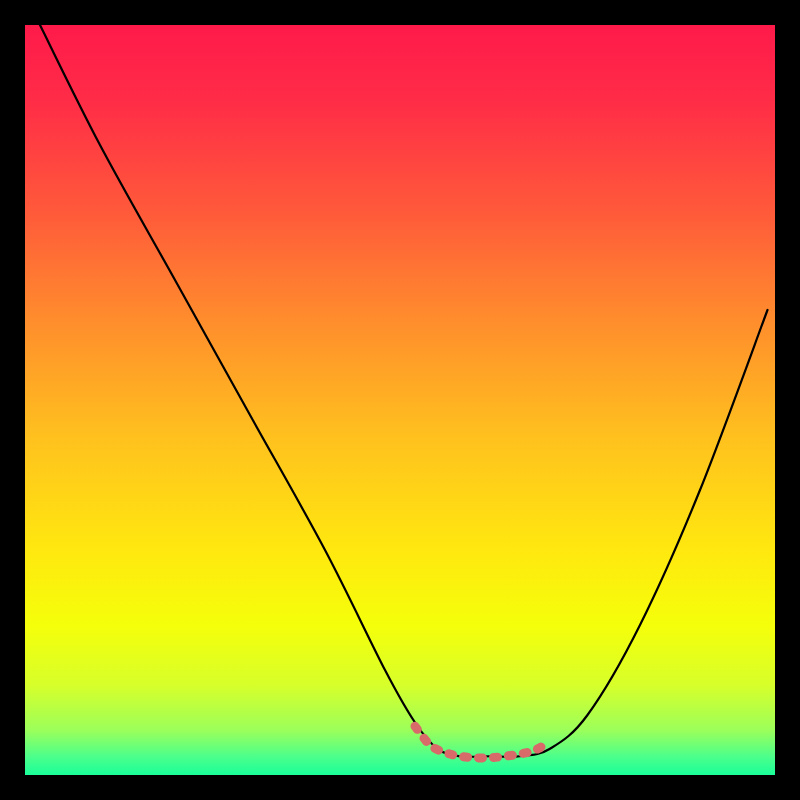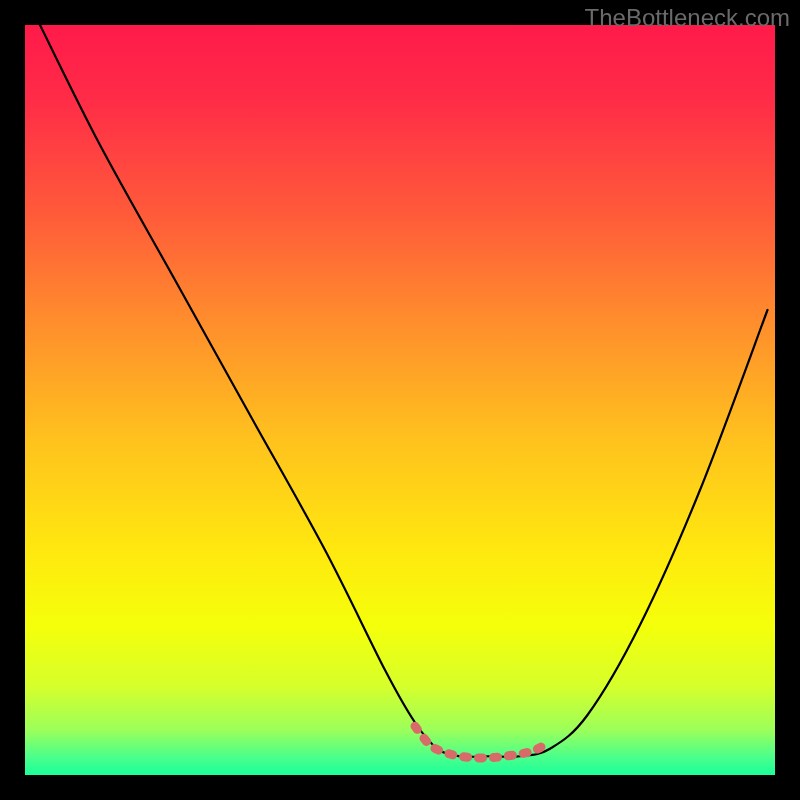--- a/index.html
+++ b/index.html
@@ -73,15 +73,14 @@
       <rect x="0" y="0" width="750" height="750" fill="url(#bg)"></rect>
     </svg>
 
     <svg class="curves" viewBox="0 0 750 750" preserveAspectRatio="none">
       <path id="main-curve" fill="none" stroke="#000" stroke-width="2.2" stroke-linecap="round" d="M 15 0 C 25 20, 52.5 77.5, 75 120 C 97.5 162.5, 125 210, 150 255 C 175 300, 200 345, 225 390 C 250 435, 277.5 482.5, 300 525 C 322.5 567.5, 345 616.25, 360 645 C 375 673.75, 381.25 684.375, 390 697.5 C 398.75 710.625, 405.00000000000006 718.125, 412.50000000000006 723.75 C 420.00000000000006 729.375, 426.24999999999994 730, 434.99999999999994 731.25 C 443.74999999999994 732.5, 455 731.25, 465 731.25 C 475 731.25, 485 732.5, 495 731.25 C 505 730, 513.75 730.625, 525 723.75 C 536.25 716.875, 547.5 710.625, 562.5 690 C 577.5 669.375, 596.25 637.5, 615 600 C 633.75 562.5, 653.75 517.5, 675 465 C 696.25 412.5, 731.25 315, 742.5 285"></path>
       <path id="band-curve" fill="none" stroke="#d96a6a" stroke-width="9" stroke-linecap="round" stroke-dasharray="4 11" d="M 390 701.25 C 392.5 704.375, 400 715.625, 405 720 C 410 724.375, 415.00000000000006 725.625, 420.00000000000006 727.5 C 425.00000000000006 729.375, 429.99999999999994 730.375, 434.99999999999994 731.25 C 439.99999999999994 732.125, 445 732.5, 450 732.75 C 455 733, 460 733, 465 732.75 C 470 732.5, 475 731.875, 480 731.25 C 485 730.625, 490 730, 495 729 C 500 728, 505.00000000000006 727.375, 510.00000000000006 725.25 C 515 723.125, 522.5 717.75, 525 716.25"></path>
     </svg>
 
   </div>
 
-  <div class="attribution">TheBottleneck.com</div>
 
 </div>
 
 </body></html>

